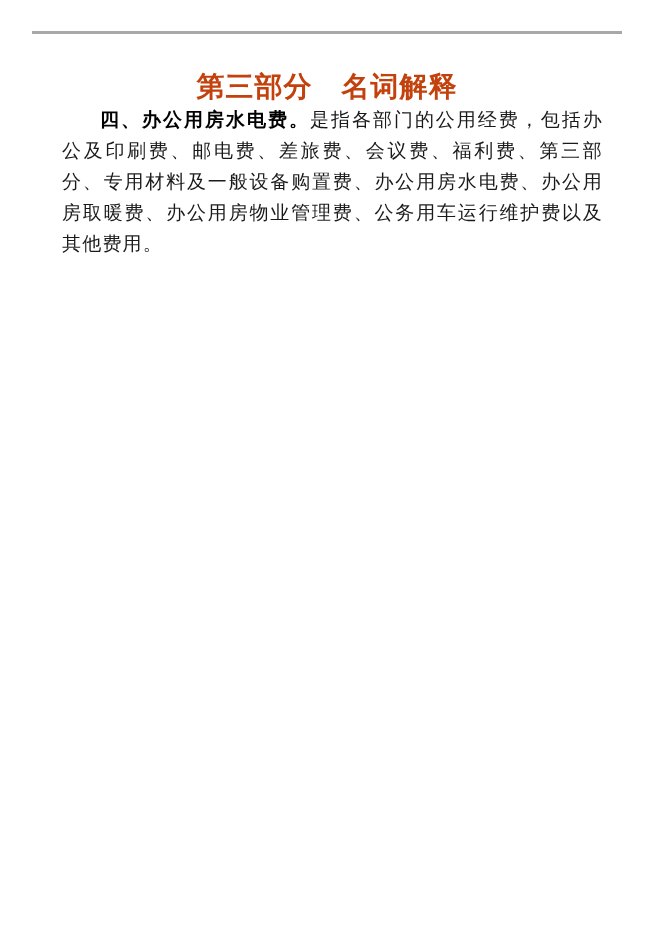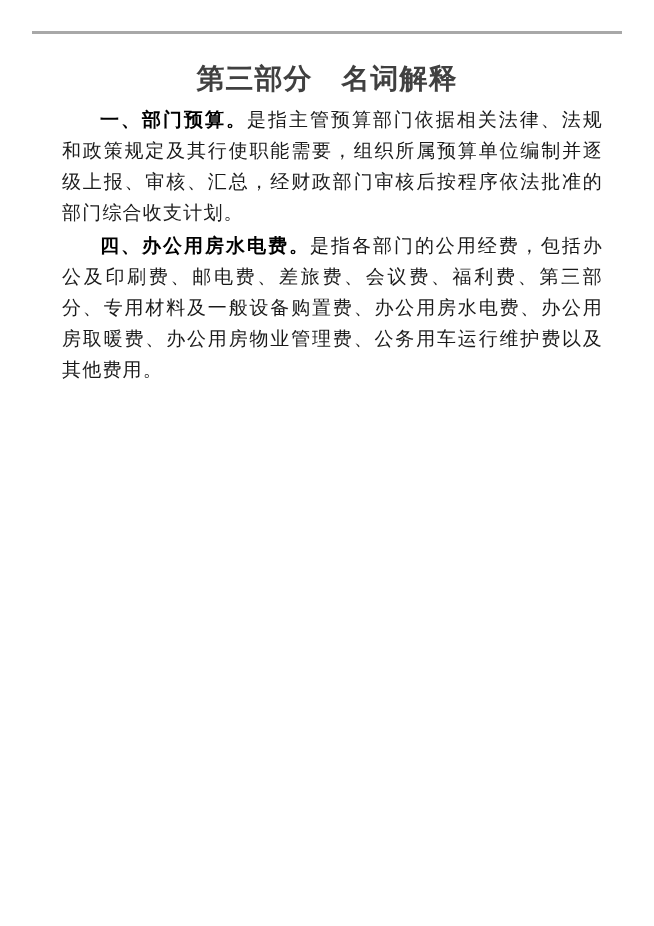--- a/index.html
+++ b/index.html
@@ -22,27 +22,27 @@
     top: 31px;
     width: 590px;
     height: 3px;
     background: #a8a8a8;
   }
   .doc-title {
     position: absolute;
     top: 56px;
     left: 0;
     right: 0;
-    margin: 4px;
+    margin: 12px;
     text-align: center;
     font-size: 28px;
     line-height: 38px;
     font-weight: bold;
     letter-spacing: 1px;
-    color: #404040;
+    color: #c2410c;
     font-family: "Liberation Serif", "DejaVu Serif", serif;
   }
   .content {
     position: absolute;
     top: 104px;
     left: 62px;
     width: 541px;
   }
   .para {
     margin: 0 0 2px 0;
@@ -65,21 +65,20 @@
 <body>
 
 <div class="page">
 
   <div class="top-rule"></div>
 
   <h1 class="doc-title">第三部分　名词解释</h1>
 
   <div class="content">
 
-    <p class="para"><span class="term">一、部门预算。</span><span>是指主管预算部门依据相关法律、法规和政策规定及其行使职能需要，组织所属预算单位编制并逐级上报、审核、汇总，经财政部门审核后按程序依法批准的部门综合收支计划。</span></p>
 
 
 
     <p class="para"><span class="term">四、办公用房水电费。</span><span>是指各部门的公用经费，包括办公及印刷费、邮电费、差旅费、会议费、福利费、第三部分、专用材料及一般设备购置费、办公用房水电费、办公用房取暖费、办公用房物业管理费、公务用车运行维护费以及其他费用。</span></p>
 
   </div>
 
 </div>
 
 </body></html>

